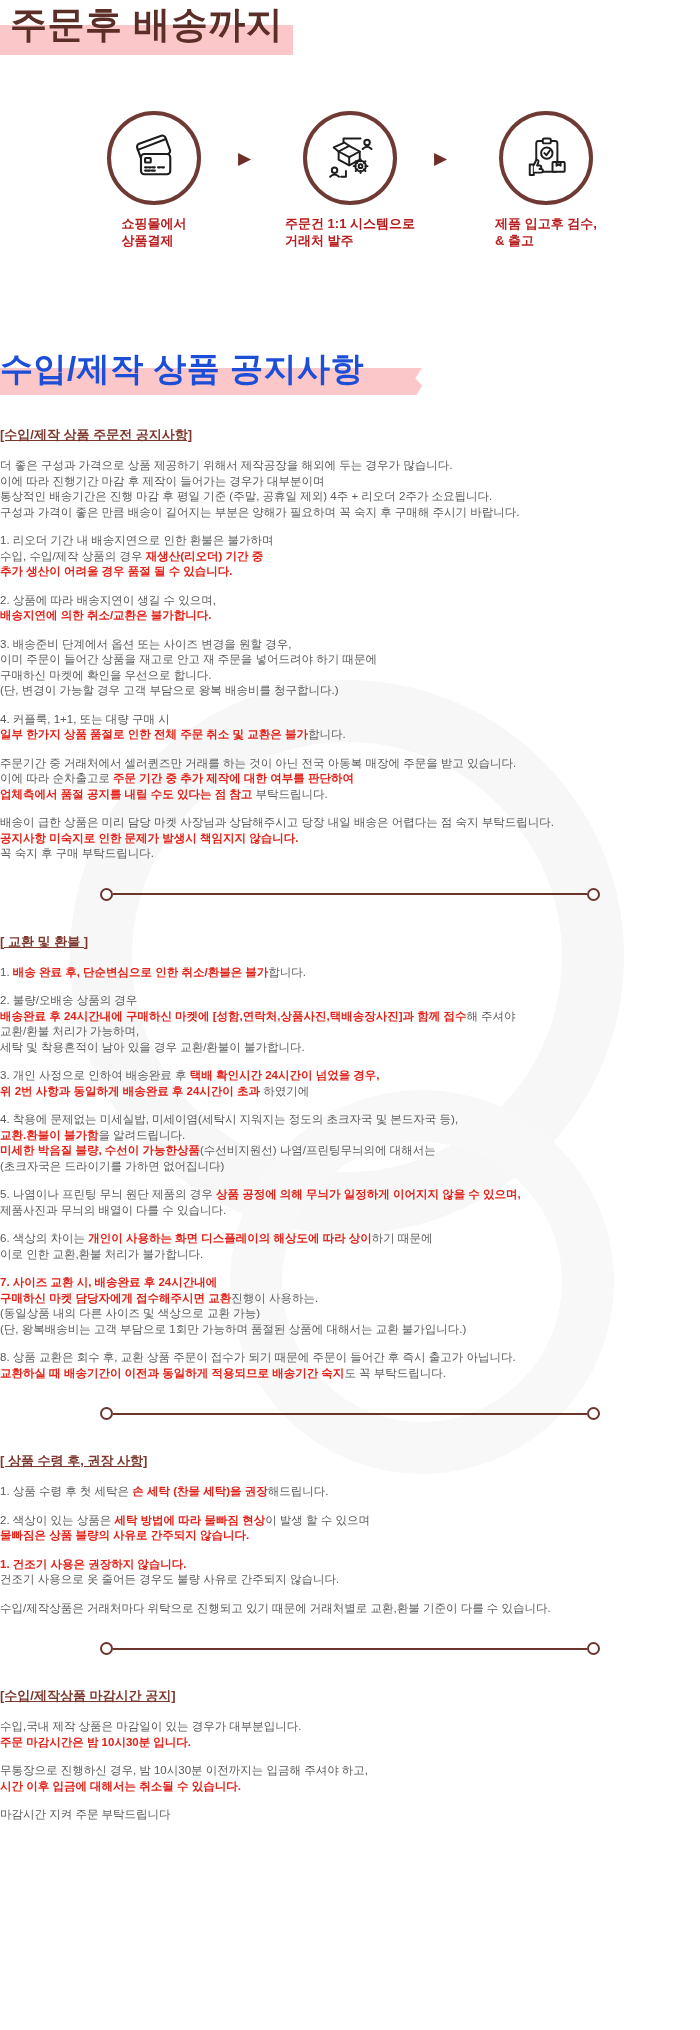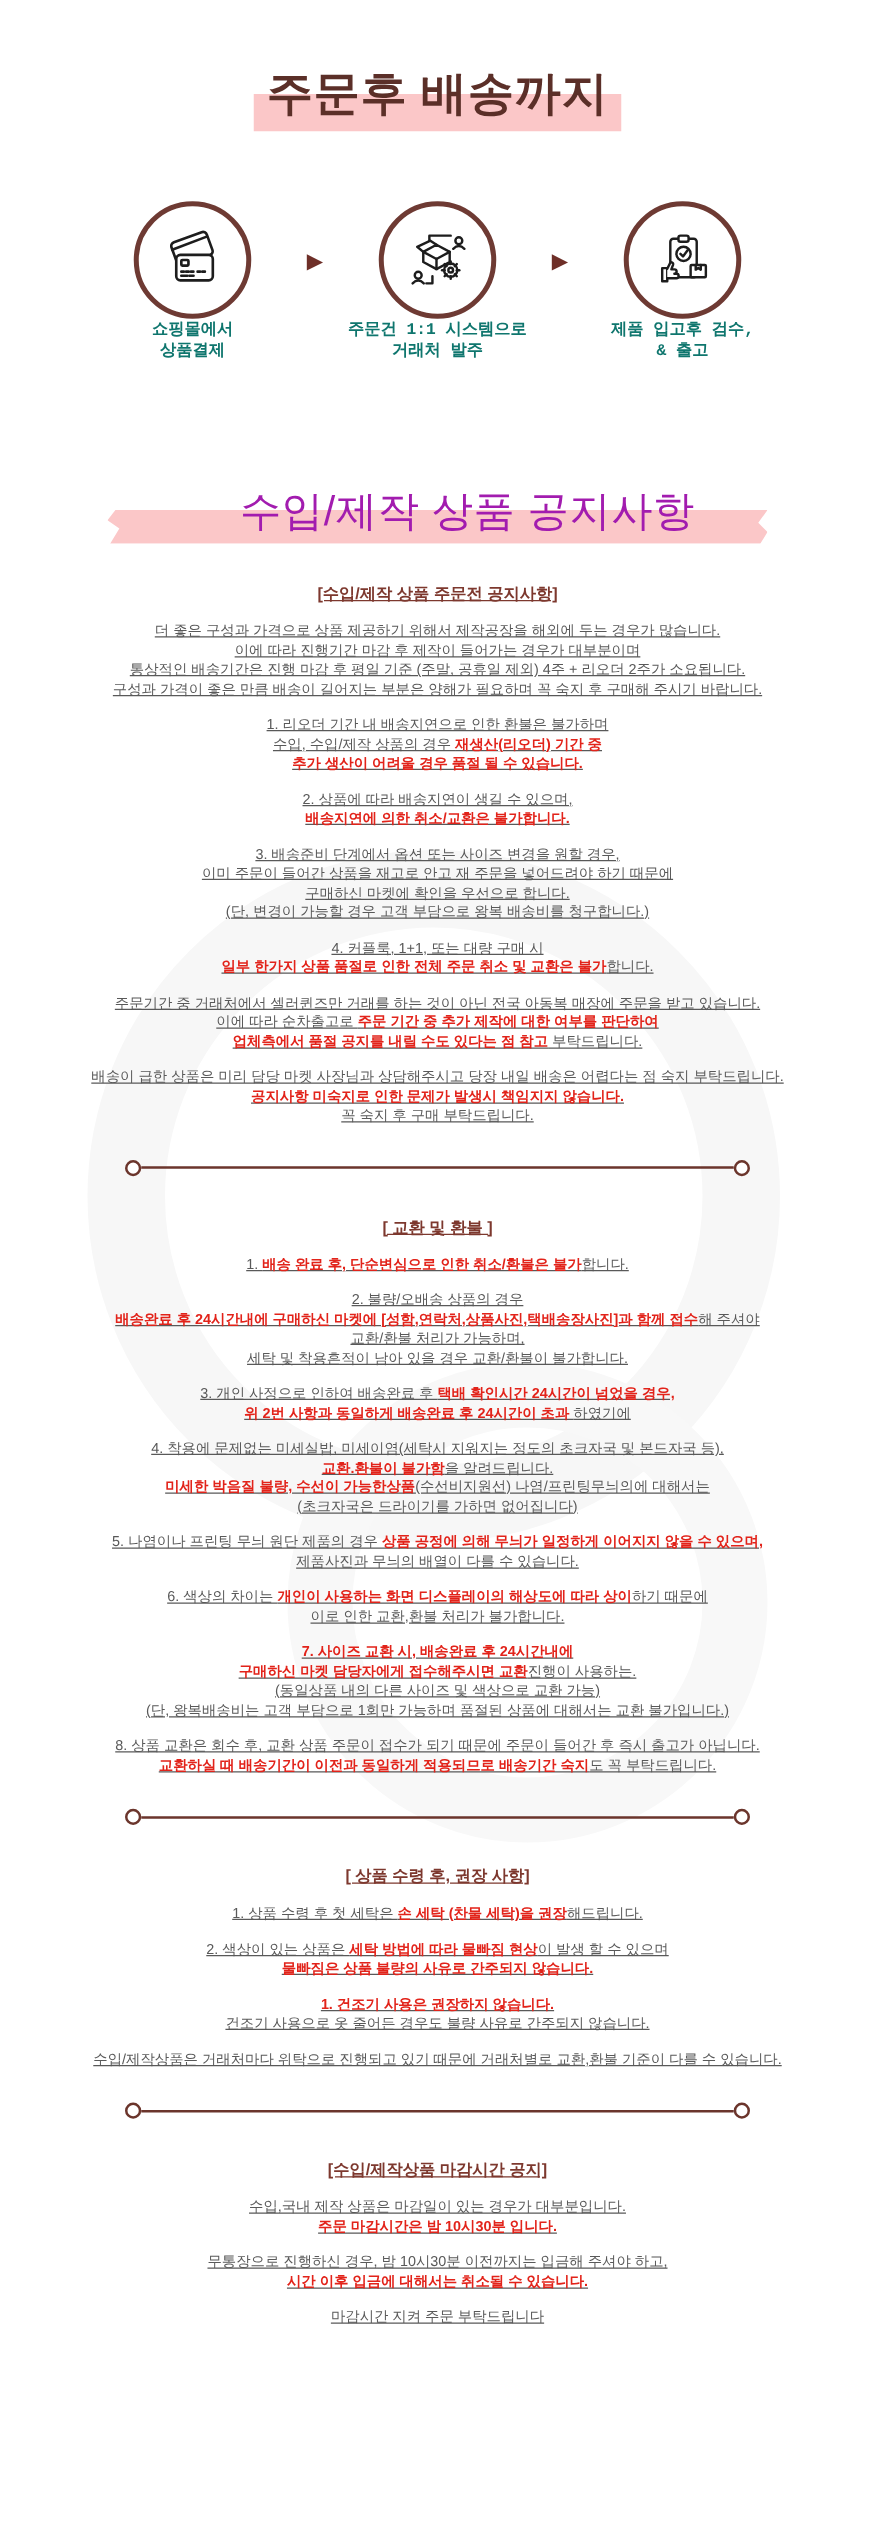--- a/index.html
+++ b/index.html
@@ -4,42 +4,42 @@
 <style>
   html,body{margin:0;padding:0;}
   body{
     width:700px;height:2030px;background:#ffffff;position:relative;overflow:hidden;
     font-family:"Liberation Sans","DejaVu Sans",sans-serif;
     -webkit-font-smoothing:antialiased;
   }
   .wm{position:absolute;z-index:0;border-radius:50%;}
   #wm1{width:430px;height:430px;left:70px;top:680px;border:62px solid #f7f7f7;}
   #wm2{width:280px;height:280px;left:230px;top:1090px;border:52px solid #f8f8f8;}
-  .page{position:relative;z-index:1;text-align:center;padding-top:50px;}
+  .page{position:relative;z-index:1;text-align:left;}
 
   .main-title{display:inline-block;font-size:37px;font-weight:800;color:#5b2f28;letter-spacing:0.5px;}
   .hl-band{background:linear-gradient(180deg,rgba(0,0,0,0) 46%,#fbc7c8 46%);padding:0 10px 5px;}
 
   .steps{margin-top:56px;display:flex;justify-content:center;align-items:flex-start;}
   .step{width:168px;display:flex;flex-direction:column;align-items:center;}
   .circle{width:86px;height:86px;border:4px solid #6e3a33;border-radius:50%;background:#fff;
           display:flex;align-items:center;justify-content:center;}
-  .step-label{font-size:13px;font-weight:700;color:#0f766e;line-height:17px;font-family:Liberation Mono, monospace;}
+  .step-label{margin-top:10px;font-size:13px;font-weight:700;color:#b91c1c;line-height:17px;}
   .arrow{color:#6e2f28;font-size:17px;line-height:17px;margin-top:39px;width:28px;flex:0 0 auto;}
 
   .notice-title-wrap{margin-top:98px;position:relative;display:inline-block;}
   .tape{position:absolute;left:-58px;right:-58px;bottom:-3px;height:27px;background:#fbc7c8;
         clip-path:polygon(1.2% 0,0 30%,1.8% 55%,0.4% 100%,98.9% 100%,100% 65%,98.6% 38%,100% 0);}
-  .notice-title{position:relative;font-size:33px;font-weight:400;color:#a21caf;letter-spacing:0.5px;margin-left:48px;}
+  .notice-title{position:relative;font-size:33px;font-weight:700;color:#1d4ed8;letter-spacing:0.5px;}
 
   .sections{margin-top:34px;}
   .sec-header{font-size:13px;font-weight:700;color:#7d382e;margin-bottom:14px;text-decoration:underline;}
   .block{font-size:11.5px;line-height:15.5px;margin-bottom:13px;color:#595959;}
   .gap-lg{}
-  .line{white-space:nowrap;text-decoration:underline;}
+  .line{white-space:nowrap;}
   .seg-red{color:#e2231a;font-weight:700;}
   .seg-gray{color:#595959;}
 
   .divider{display:flex;align-items:center;width:500px;margin:26px auto 32px;}
   .divider .dot{width:9px;height:9px;border:2.5px solid #6b352c;border-radius:50%;background:#fff;flex:0 0 auto;}
   .divider .rule{flex:1;height:2px;background:#6b352c;}
 
   svg{display:block;}
 </style>
 </head>

